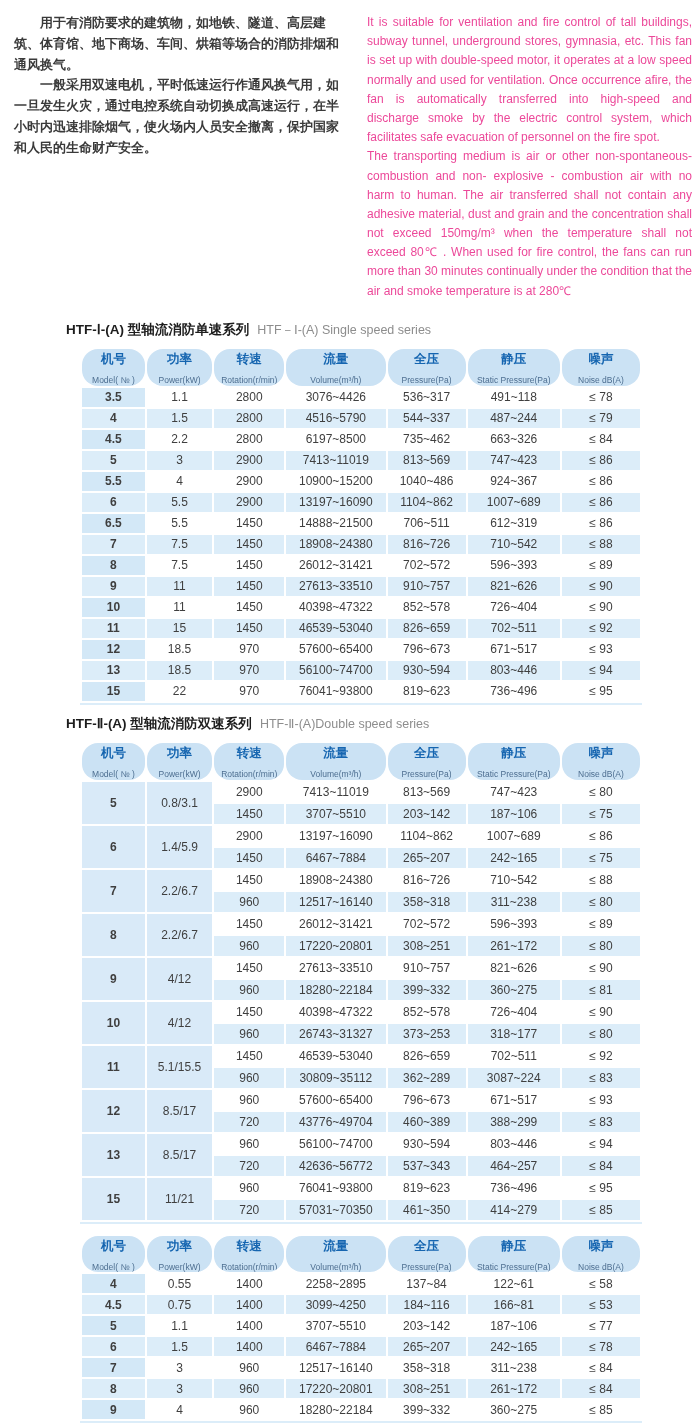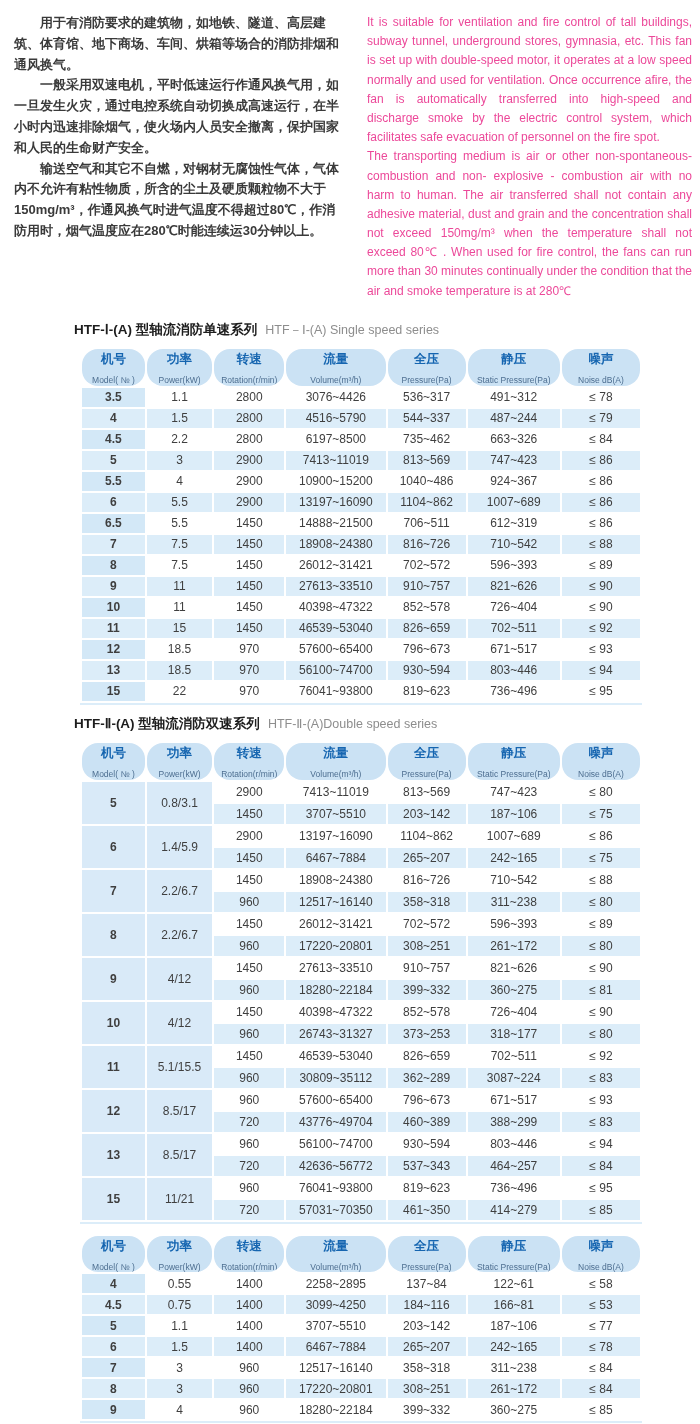--- a/index.html
+++ b/index.html
@@ -39,21 +39,21 @@
     line-height:1.6;
     text-align:justify;
     margin-left:16px;
   }
   .intro-en p{margin:0;}
   .tables{
     padding:6px 58px 6px 66px;
   }
   .tsec{margin-bottom:10px;}
   .ttitle{
-    margin:10px 0 8px 8px;
+    margin:10px 0 8px 0;
     font-size:13.5px;
     font-weight:bold;
     color:#1d1d1d;
   }
   .ttitle .en{
     font-weight:normal;
     color:#8d8d8d;
     font-size:12.5px;
     margin-left:8px;
   }
@@ -105,21 +105,20 @@
   tr.stripe td.c0{background:var(--stripe);}
   td.mcell{background:var(--merged);}
 </style>
 </head>
 <body>
 
 <div class="intro">
   <div class="intro-zh">
     <p>用于有消防要求的建筑物，如地铁、隧道、高层建筑、体育馆、地下商场、车间、烘箱等场合的消防排烟和通风换气。</p>
     <p>一般采用双速电机，平时低速运行作通风换气用，如一旦发生火灾，通过电控系统自动切换成高速运行，在半小时内迅速排除烟气，使火场内人员安全撤离，保护国家和人民的生命财产安全。</p>
-    <p>输送空气和其它不自燃，对钢材无腐蚀性气体，气体内不允许有粘性物质，所含的尘土及硬质颗粒物不大于150mg/m³，作通风换气时进气温度不得超过80℃，作消防用时，烟气温度应在280℃时能连续运30分钟以上。</p>
   </div>
   <div class="intro-en">
     <p>It is suitable for ventilation and fire control of tall buildings, subway tunnel, underground stores, gymnasia, etc. This fan is set up with double-speed motor, it operates at a low speed normally and used for ventilation. Once occurrence afire, the fan is automatically transferred into high-speed and discharge smoke by the electric control system, which facilitates safe evacuation of personnel on the fire spot.</p>
     <p>The transporting medium is air or other non-spontaneous-combustion and non- explosive - combustion air with no harm to human. The air transferred shall not contain any adhesive material, dust and grain and the concentration shall not exceed 150mg/m³ when the temperature shall not exceed 80℃ . When used for fire control, the fans can run more than 30 minutes continually under the condition that the air and smoke temperature is at 280℃</p>
   </div>
 </div>
 
 <div class="tables">
 
   <div class="tsec">
@@ -168,21 +167,21 @@
             </th>
           </tr>
         </thead>
         <tbody>
           <tr>
             <td class="c0">3.5</td>
             <td>1.1</td>
             <td>2800</td>
             <td>3076~4426</td>
             <td>536~317</td>
-            <td>491~312</td>
+            <td>491~118</td>
             <td>≤ 78</td>
           </tr>
           <tr class="stripe">
             <td class="c0">4</td>
             <td>1.5</td>
             <td>2800</td>
             <td>4516~5790</td>
             <td>544~337</td>
             <td>487~244</td>
             <td>≤ 79</td>

